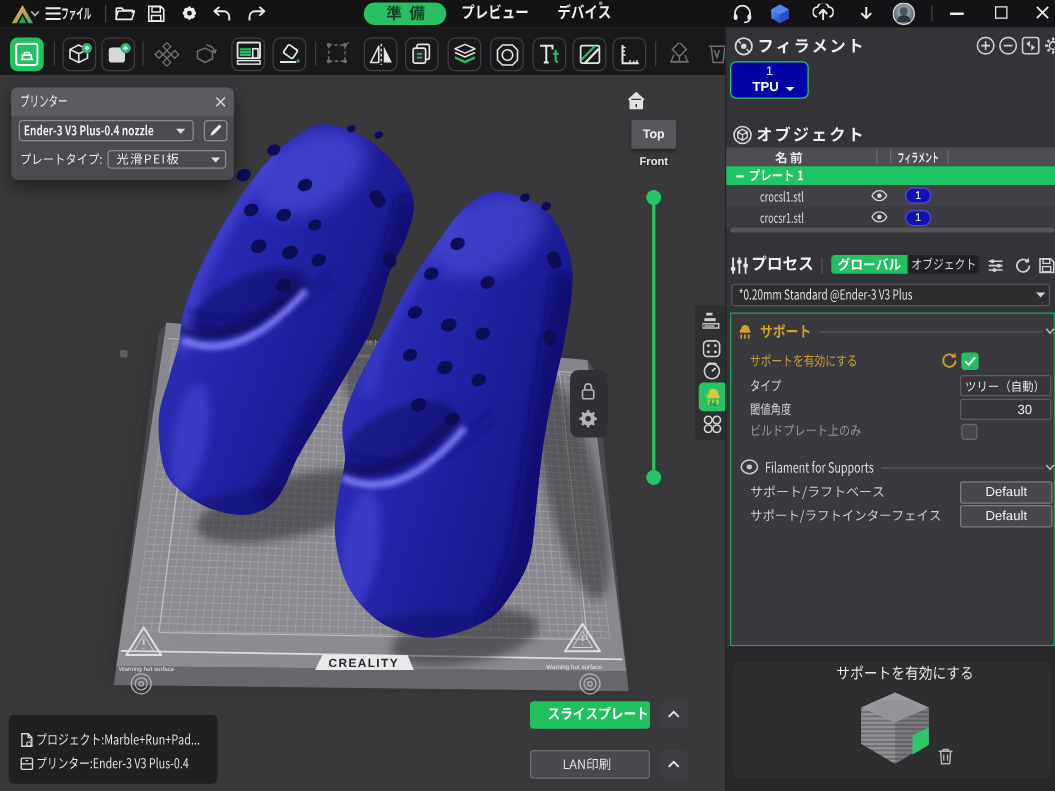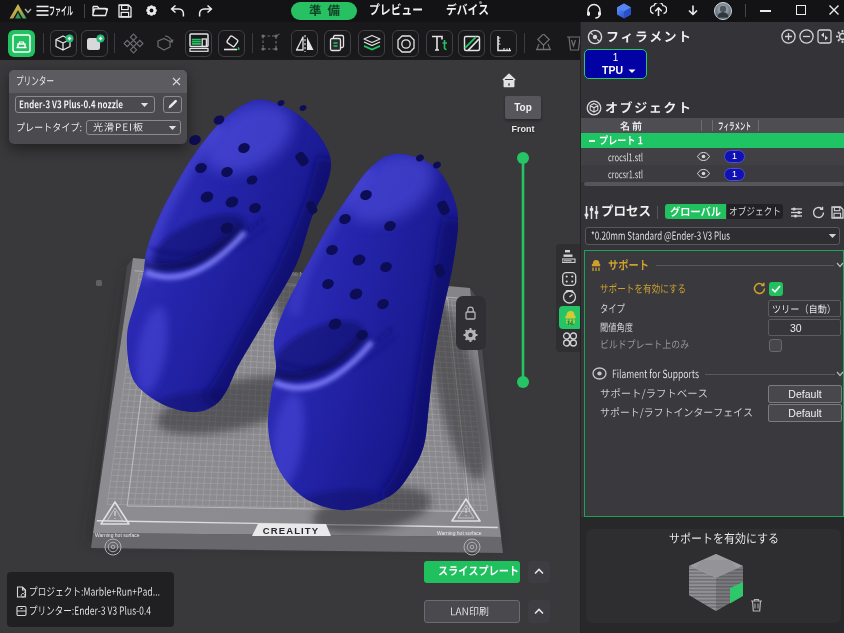--- a/index.html
+++ b/index.html
@@ -622,21 +622,21 @@
       <path transform="translate(2,9.68) scale(0.7576,1)" d="M5.9 -8.6 4.9 -9C4.8 -8.7 4.7 -8.3 4.5 -8.1C4 -7.1 2.9 -5.4 1 -4.3L1.7 -3.7C3 -4.5 4 -5.6 4.7 -6.6H8.4C8.2 -5.7 7.6 -4.5 6.9 -3.6C6.1 -4.1 5.3 -4.6 4.6 -5L4 -4.4C4.7 -4 5.5 -3.4 6.3 -2.8C5.3 -1.8 3.9 -0.8 2 -0.2L2.8 0.5C4.7 -0.2 6 -1.2 7 -2.3C7.5 -1.9 7.9 -1.6 8.2 -1.3L8.9 -2.1C8.5 -2.4 8.1 -2.7 7.6 -3C8.5 -4.2 9.1 -5.4 9.3 -6.5C9.4 -6.6 9.5 -6.9 9.6 -7.1L8.9 -7.5C8.7 -7.4 8.4 -7.4 8.2 -7.4H5.2L5.4 -7.8C5.5 -8 5.7 -8.3 5.9 -8.6Z M11.9 -4 12.4 -3.1C13.9 -3.6 15.4 -4.2 16.6 -4.9V-0.8C16.6 -0.4 16.5 0.1 16.5 0.3H17.6C17.5 0.1 17.5 -0.4 17.5 -0.8V-5.5C18.6 -6.2 19.7 -7.1 20.5 -7.9L19.8 -8.6C19 -7.7 17.9 -6.7 16.8 -6C15.5 -5.3 13.8 -4.5 11.9 -4Z M30.9 -7.9C30.9 -8.3 31.2 -8.6 31.6 -8.6C32 -8.6 32.3 -8.3 32.3 -7.9C32.3 -7.5 32 -7.2 31.6 -7.2C31.2 -7.2 30.9 -7.5 30.9 -7.9ZM30.3 -7.9C30.3 -7.8 30.4 -7.7 30.4 -7.5L30.1 -7.5C29.5 -7.5 25.2 -7.5 24.5 -7.5C24.2 -7.5 23.7 -7.6 23.4 -7.6V-6.6C23.7 -6.6 24.1 -6.7 24.5 -6.7C25.2 -6.7 29.5 -6.7 30.2 -6.7C30 -5.6 29.5 -4.1 28.7 -3.1C27.8 -1.9 26.6 -1 24.4 -0.4L25.2 0.4C27.2 -0.2 28.5 -1.3 29.5 -2.6C30.4 -3.7 30.9 -5.5 31.1 -6.6L31.2 -6.7C31.3 -6.7 31.4 -6.7 31.6 -6.7C32.3 -6.7 32.8 -7.2 32.8 -7.9C32.8 -8.6 32.3 -9.1 31.6 -9.1C30.9 -9.1 30.3 -8.6 30.3 -7.9Z" fill="#d8d8db"></path>
     </svg>
 <div class="abs" style="left:768px;top:300px;width:73px;height:17px;background:#37373b;border:1px solid #5c5c60;border-radius:2px"></div>
 <svg style="position:absolute;left:770.0px;top:303.5px;overflow:visible" width="69" height="14">
       <path transform="translate(2,8.80) scale(0.9143,1)" d="M4.6 -7.5 3.8 -7.3C4 -6.7 4.6 -5.2 4.8 -4.6L5.5 -4.9C5.4 -5.5 4.8 -7 4.6 -7.5ZM9 -6.9 8.1 -7.1C7.9 -5.6 7.3 -4 6.5 -3C5.5 -1.8 4 -0.8 2.6 -0.4L3.2 0.3C4.7 -0.2 6.1 -1.2 7.2 -2.6C8 -3.6 8.5 -5.1 8.8 -6.3C8.9 -6.5 8.9 -6.7 9 -6.9ZM1.8 -6.9 1 -6.6C1.2 -6.2 1.9 -4.5 2.1 -3.9L2.9 -4.2C2.7 -4.8 2 -6.4 1.8 -6.9Z M17.8 -7.6H16.8C16.9 -7.3 16.9 -7.1 16.9 -6.7C16.9 -6.4 16.9 -5.5 16.9 -5.1C16.9 -3.2 16.8 -2.4 16 -1.6C15.4 -0.9 14.6 -0.5 13.7 -0.3L14.3 0.4C15 0.2 16 -0.3 16.7 -1.1C17.4 -1.9 17.7 -2.7 17.7 -5.1C17.7 -5.5 17.7 -6.3 17.7 -6.7C17.7 -7.1 17.7 -7.3 17.8 -7.6ZM13.1 -7.5H12.2C12.2 -7.3 12.2 -7 12.2 -6.8C12.2 -6.5 12.2 -3.9 12.2 -3.5C12.2 -3.2 12.2 -2.8 12.2 -2.7H13.1C13.1 -2.9 13.1 -3.2 13.1 -3.5C13.1 -3.9 13.1 -6.5 13.1 -6.8C13.1 -7 13.1 -7.3 13.1 -7.5Z M21 -4.3V-3.4C21.3 -3.4 21.9 -3.4 22.4 -3.4C23.2 -3.4 27.1 -3.4 27.9 -3.4C28.4 -3.4 28.8 -3.4 29 -3.4V-4.3C28.8 -4.3 28.4 -4.3 27.9 -4.3C27.1 -4.3 23.1 -4.3 22.4 -4.3C21.9 -4.3 21.3 -4.3 21 -4.3Z M37 -3.8C37 -1.9 37.7 -0.3 38.9 1L39.5 0.7C38.4 -0.5 37.7 -2 37.7 -3.8C37.7 -5.6 38.4 -7.1 39.5 -8.2L38.9 -8.6C37.7 -7.3 37 -5.8 37 -3.8Z M42.4 -4.1H47.7V-2.6H42.4ZM42.4 -4.8V-6.3H47.7V-4.8ZM42.4 -1.9H47.7V-0.5H42.4ZM44.5 -8.4C44.5 -8 44.3 -7.5 44.2 -7H41.6V0.8H42.4V0.2H47.7V0.8H48.5V-7H44.9C45.1 -7.4 45.3 -7.9 45.4 -8.3Z M56.5 -8.3C56.5 -7.5 56.5 -6.8 56.5 -6.1H55.3V-5.4H56.5C56.4 -3.5 56.2 -1.9 55.3 -0.7V-0.7L53.3 -0.5V-1.3H55.2V-1.9H53.3V-2.5H55.2V-5.5H53.3V-6.1H55.4V-6.7H53.3V-7.4C54 -7.5 54.7 -7.6 55.2 -7.7L54.9 -8.3C53.8 -8.1 52 -7.9 50.5 -7.8C50.6 -7.7 50.7 -7.4 50.7 -7.2C51.3 -7.3 52 -7.3 52.6 -7.4V-6.7H50.4V-6.1H52.6V-5.5H50.7V-2.5H52.6V-1.9H50.7V-1.3H52.6V-0.4L50.4 -0.2L50.5 0.4C51.6 0.3 53.2 0.1 54.7 -0C54.6 0.1 54.5 0.2 54.3 0.3C54.5 0.4 54.8 0.7 54.9 0.8C56.6 -0.5 57.1 -2.7 57.2 -5.4H58.6C58.5 -1.7 58.4 -0.4 58.2 -0.1C58.1 0.1 58 0.1 57.8 0.1C57.6 0.1 57.2 0.1 56.7 0C56.8 0.2 56.9 0.5 56.9 0.8C57.4 0.8 57.9 0.8 58.2 0.7C58.5 0.7 58.7 0.6 58.8 0.4C59.2 -0.1 59.3 -1.5 59.4 -5.7C59.4 -5.8 59.4 -6.1 59.4 -6.1H57.2C57.3 -6.8 57.3 -7.5 57.3 -8.3ZM51.3 -3.7H52.6V-3H51.3ZM53.3 -3.7H54.6V-3H53.3ZM51.3 -5H52.6V-4.2H51.3ZM53.3 -5H54.6V-4.2H53.3Z M63 -3.8C63 -5.8 62.3 -7.3 61.1 -8.6L60.5 -8.2C61.6 -7.1 62.3 -5.6 62.3 -3.8C62.3 -2 61.6 -0.5 60.5 0.7L61.1 1C62.3 -0.3 63 -1.9 63 -3.8Z" fill="#ececee"></path>
     </svg>
 <svg style="position:absolute;left:598.0px;top:322.0px;overflow:visible" width="38" height="14">
       <path transform="translate(2,9.24) scale(0.7857,1)" d="M3.2 -2.7H4.4V-1.8H3.2ZM2.6 -3.2V-1.4H4.9V-3.2ZM5.3 -5 5.3 -4.2H2.4V-3.7H5.4C5.5 -2.7 5.6 -1.8 5.9 -1.1C5.7 -0.9 5.4 -0.7 5.2 -0.5C4.9 -0.2 4.6 0 4.2 0.2C4.4 0.3 4.6 0.5 4.7 0.7C5.2 0.3 5.7 -0.1 6.1 -0.5C6.4 0.1 6.9 0.5 7.4 0.5C7.6 0.5 7.8 0.4 7.9 0.2C7.9 0.4 8 0.7 8 0.8C8.6 0.8 9.1 0.8 9.3 0.7C9.6 0.5 9.6 0.3 9.6 -0.1V-8.4H5.7V-5.1H8.9V-0.1C8.9 -0 8.9 0 8.7 0H8C8.1 -0.2 8.2 -0.5 8.2 -1C8.1 -1 7.9 -1.2 7.8 -1.3C7.7 -0.6 7.6 -0.2 7.4 -0.2C7.1 -0.2 6.8 -0.5 6.6 -1.1C7 -1.7 7.4 -2.4 7.7 -3.2L7.1 -3.3C6.9 -2.7 6.7 -2.2 6.3 -1.7C6.2 -2.3 6.1 -2.9 6 -3.7H8.2V-4.2H7.4L7.6 -4.5C7.4 -4.7 6.9 -4.9 6.6 -5.1L6.2 -4.7C6.5 -4.6 6.8 -4.4 7.1 -4.2H5.9L5.9 -5ZM2.3 -0.6 2.4 0.1 5.2 -0.5 5.2 -1C4.1 -0.9 3 -0.7 2.3 -0.6ZM4 -6.5V-5.7H1.7V-6.5ZM4 -7H1.7V-7.8H4ZM8.9 -6.5V-5.7H6.5V-6.5ZM8.9 -7H6.5V-7.8H8.9ZM0.9 -8.4V0.9H1.7V-5.1H4.8V-8.4Z M16.5 -4.1H19.2V-3.3H16.5ZM16.5 -2.7H19.2V-1.8H16.5ZM16.5 -5.6H19.2V-4.7H16.5ZM15.7 -6.2V-1.2H19.9V-6.2H17.7L17.8 -7H20.5V-7.7H17.9L18 -8.8L17.2 -8.8L17.1 -7.7H14.2V-7H17L16.9 -6.2ZM14.1 -5.6V0.8H14.8V0.3H20.6V-0.4H14.8V-5.6ZM13.3 -8.8C12.7 -7.2 11.7 -5.6 10.7 -4.6C10.8 -4.4 11 -4 11.1 -3.8C11.5 -4.2 11.8 -4.6 12.2 -5.1V0.8H12.9V-6.3C13.3 -7 13.7 -7.8 14 -8.6Z M23.8 -5.7H26.1V-4.3H23.8ZM23.8 -6.4H23.8C24.1 -6.8 24.4 -7.2 24.7 -7.5H27.2C27 -7.2 26.7 -6.7 26.5 -6.4ZM29.4 -5.7V-4.3H26.9V-5.7ZM24.5 -8.9C24 -7.8 23 -6.5 21.6 -5.5C21.8 -5.4 22 -5.2 22.2 -5C22.5 -5.2 22.7 -5.4 23 -5.7V-3.8C23 -2.5 22.8 -0.8 21.3 0.3C21.5 0.4 21.8 0.7 21.9 0.9C22.7 0.2 23.2 -0.6 23.5 -1.5H29.4V-0.2C29.4 0 29.3 0.1 29.1 0.1C28.8 0.1 28 0.1 27.2 0.1C27.3 0.3 27.4 0.6 27.5 0.9C28.5 0.9 29.2 0.9 29.6 0.7C30 0.6 30.1 0.4 30.1 -0.2V-6.4H27.4C27.7 -6.9 28.1 -7.4 28.3 -7.9L27.8 -8.2L27.7 -8.2H25.1L25.4 -8.7ZM23.8 -3.6H26.1V-2.2H23.6C23.7 -2.7 23.8 -3.2 23.8 -3.6ZM29.4 -3.6V-2.2H26.9V-3.6Z M35.6 -6.8V-5.9H33.9V-5.2H35.6V-3.5H39.6V-5.2H41.3V-5.9H39.6V-6.8H38.9V-5.9H36.3V-6.8ZM38.9 -5.2V-4.1H36.3V-5.2ZM39.5 -2.2C39 -1.6 38.4 -1.2 37.7 -0.8C37 -1.2 36.4 -1.6 36 -2.2ZM34 -2.8V-2.2H35.6L35.2 -2C35.6 -1.4 36.2 -0.9 36.9 -0.5C35.9 -0.1 34.7 0.1 33.6 0.2C33.7 0.3 33.9 0.7 33.9 0.8C35.3 0.7 36.5 0.4 37.7 -0.1C38.7 0.4 39.8 0.7 41.1 0.9C41.2 0.7 41.4 0.3 41.6 0.2C40.5 0.1 39.4 -0.2 38.5 -0.5C39.4 -1 40.1 -1.7 40.6 -2.6L40.1 -2.8L40 -2.8ZM32.8 -7.8V-4.7C32.8 -3.2 32.7 -1.1 31.8 0.4C32 0.5 32.3 0.7 32.5 0.9C33.4 -0.7 33.5 -3.1 33.5 -4.7V-7.1H41.4V-7.8H37.5V-8.8H36.7V-7.8Z" fill="#d8d8db"></path>
     </svg>
 <div class="abs" style="left:768px;top:319px;width:73px;height:17px;background:#37373b;border:1px solid #5c5c60;border-radius:2px"></div>
-<div class="abs" style="left:790px;top:321.5px;color:#ececee;font-size:10.5px">30</div>
+<div class="abs" style="left:814px;top:321.5px;color:#ececee;font-size:10.5px">30</div>
 <svg style="position:absolute;left:598.0px;top:338.5px;overflow:visible" width="94" height="14">
       <path transform="translate(2,9.24) scale(0.8476,1)" d="M7.6 -8.2 7.1 -8C7.4 -7.6 7.7 -7 7.9 -6.5L8.5 -6.8C8.3 -7.2 7.9 -7.9 7.6 -8.2ZM8.8 -8.7 8.2 -8.4C8.5 -8 8.9 -7.4 9.1 -7L9.7 -7.2C9.5 -7.6 9.1 -8.3 8.8 -8.7ZM2.9 -7.9H2C2 -7.6 2 -7.3 2 -7C2 -6.5 2 -2.3 2 -1.2C2 -0.4 2.5 -0 3.3 0.1C3.7 0.2 4.3 0.2 5 0.2C6.1 0.2 7.7 0.1 8.6 0V-1C7.7 -0.7 6.1 -0.6 5 -0.6C4.5 -0.6 3.9 -0.7 3.6 -0.7C3.1 -0.8 2.9 -0.9 2.9 -1.5V-3.8C4.2 -4.1 6 -4.7 7.2 -5.2C7.5 -5.3 7.9 -5.4 8.2 -5.6L7.8 -6.4C7.5 -6.2 7.2 -6.1 6.9 -5.9C5.8 -5.5 4.1 -5 2.9 -4.7V-7C2.9 -7.3 2.9 -7.6 2.9 -7.9Z M16 -0.2 16.6 0.2C16.6 0.2 16.7 0.1 16.9 0C18.1 -0.6 19.6 -1.7 20.5 -2.9L20 -3.6C19.2 -2.4 17.9 -1.5 16.9 -1C16.9 -1.4 16.9 -6.4 16.9 -7.1C16.9 -7.5 17 -7.8 17 -7.9H16C16 -7.8 16.1 -7.5 16.1 -7.1C16.1 -6.4 16.1 -1.3 16.1 -0.8C16.1 -0.6 16 -0.4 16 -0.2ZM11.2 -0.3 12 0.3C12.9 -0.5 13.5 -1.5 13.8 -2.6C14.1 -3.7 14.2 -5.9 14.2 -7.1C14.2 -7.4 14.2 -7.7 14.2 -7.8H13.3C13.3 -7.6 13.3 -7.4 13.3 -7.1C13.3 -5.9 13.3 -3.8 13 -2.9C12.7 -1.8 12.1 -0.9 11.2 -0.3Z M27.9 -7.6 27.3 -7.3C27.7 -6.8 28 -6.2 28.2 -5.7L28.8 -6C28.6 -6.5 28.2 -7.2 27.9 -7.6ZM29.2 -8.1 28.6 -7.8C28.9 -7.4 29.3 -6.8 29.6 -6.2L30.1 -6.5C29.9 -7 29.4 -7.7 29.2 -8.1ZM24.2 -0.8C24.2 -0.4 24.2 0.1 24.1 0.5H25.1C25.1 0.1 25.1 -0.5 25.1 -0.8V-4.2C26.2 -3.9 28.1 -3.2 29.2 -2.6L29.6 -3.5C28.5 -4 26.5 -4.8 25.1 -5.2V-6.9C25.1 -7.2 25.1 -7.7 25.2 -8H24.1C24.2 -7.7 24.2 -7.2 24.2 -6.9C24.2 -6 24.2 -1.4 24.2 -0.8Z M40 -7.5C40 -7.9 40.3 -8.2 40.6 -8.2C41 -8.2 41.3 -7.9 41.3 -7.5C41.3 -7.2 41 -6.8 40.6 -6.8C40.3 -6.8 40 -7.2 40 -7.5ZM39.5 -7.5C39.5 -7.4 39.5 -7.3 39.5 -7.2L39.2 -7.2C38.7 -7.2 34.5 -7.2 33.9 -7.2C33.6 -7.2 33.2 -7.2 32.9 -7.3V-6.3C33.1 -6.3 33.5 -6.4 33.9 -6.4C34.5 -6.4 38.7 -6.4 39.3 -6.4C39.1 -5.4 38.7 -3.9 37.9 -2.9C37 -1.8 35.8 -0.9 33.8 -0.4L34.5 0.4C36.5 -0.2 37.7 -1.2 38.7 -2.4C39.5 -3.5 40 -5.2 40.2 -6.3L40.2 -6.4C40.4 -6.4 40.5 -6.4 40.6 -6.4C41.3 -6.4 41.8 -6.9 41.8 -7.5C41.8 -8.2 41.3 -8.7 40.6 -8.7C40 -8.7 39.5 -8.2 39.5 -7.5Z M44.3 -0.3 44.9 0.2C45.1 0.1 45.3 0 45.4 0C48 -0.8 50.2 -2.1 51.5 -3.7L51.1 -4.5C49.7 -2.8 47.3 -1.4 45.3 -0.9C45.3 -1.4 45.3 -5.9 45.3 -6.9C45.3 -7.2 45.3 -7.5 45.4 -7.8H44.3C44.4 -7.6 44.4 -7.1 44.4 -6.9C44.4 -5.9 44.4 -1.5 44.4 -0.9C44.4 -0.6 44.4 -0.5 44.3 -0.3Z M53.6 -4.5V-3.5C53.9 -3.5 54.5 -3.6 55 -3.6C55.8 -3.6 60 -3.6 60.8 -3.6C61.3 -3.6 61.7 -3.5 61.9 -3.5V-4.5C61.7 -4.5 61.3 -4.5 60.8 -4.5C60 -4.5 55.8 -4.5 55 -4.5C54.4 -4.5 53.9 -4.5 53.6 -4.5Z M66.5 -0.9C66.5 -0.5 66.5 -0 66.5 0.3H67.5C67.4 -0 67.4 -0.6 67.4 -0.9L67.4 -4.4C68.6 -4 70.4 -3.3 71.5 -2.7L71.9 -3.6C70.8 -4.1 68.8 -4.9 67.4 -5.3V-7C67.4 -7.4 67.5 -7.8 67.5 -8.1H66.5C66.5 -7.8 66.5 -7.3 66.5 -7C66.5 -6.2 66.5 -1.5 66.5 -0.9Z M78 -8.7V-0.5H74V0.3H83.5V-0.5H78.8V-4.6H82.8V-5.4H78.8V-8.7Z M89 -6.7C88.9 -5.8 88.7 -4.8 88.4 -3.9C87.9 -2.1 87.3 -1.4 86.8 -1.4C86.4 -1.4 85.7 -2 85.7 -3.3C85.7 -4.8 87 -6.5 89 -6.7ZM89.9 -6.8C91.7 -6.6 92.7 -5.3 92.7 -3.7C92.7 -1.9 91.3 -0.9 90 -0.6C89.8 -0.5 89.4 -0.5 89.1 -0.5L89.6 0.3C92.1 0 93.5 -1.5 93.5 -3.7C93.5 -5.8 92 -7.5 89.5 -7.5C87 -7.5 84.9 -5.5 84.9 -3.3C84.9 -1.5 85.9 -0.5 86.8 -0.5C87.8 -0.5 88.6 -1.6 89.2 -3.7C89.5 -4.7 89.7 -5.8 89.9 -6.8Z M103.4 -5.4 102.6 -5.5C102.6 -5.2 102.6 -4.8 102.6 -4.5C102.5 -4.3 102.5 -4 102.5 -3.7C101.6 -4.1 100.6 -4.5 99.6 -4.6C100 -5.6 100.5 -6.6 100.8 -7.1C100.9 -7.2 101 -7.3 101.1 -7.5L100.5 -7.9C100.4 -7.8 100.2 -7.8 100 -7.8C99.6 -7.7 98.2 -7.7 97.6 -7.7C97.4 -7.7 97.1 -7.7 96.8 -7.7L96.9 -6.8C97.1 -6.9 97.4 -6.9 97.7 -6.9C98.1 -6.9 99.4 -7 99.8 -7C99.5 -6.4 99.1 -5.4 98.8 -4.6C96.7 -4.6 95.3 -3.4 95.3 -1.8C95.3 -1 95.8 -0.4 96.6 -0.4C97.2 -0.4 97.6 -0.6 97.9 -1.1C98.3 -1.7 98.9 -3 99.3 -3.9C100.4 -3.8 101.4 -3.4 102.3 -2.9C101.9 -1.8 101.2 -0.7 99.5 0.1L100.2 0.6C101.7 -0.1 102.5 -1.1 103 -2.5C103.4 -2.2 103.8 -1.9 104.1 -1.7L104.5 -2.6C104.1 -2.8 103.7 -3.1 103.2 -3.4C103.3 -4 103.4 -4.7 103.4 -5.4ZM98.4 -3.9C98.1 -3.1 97.7 -2.1 97.3 -1.6C97.1 -1.3 96.9 -1.2 96.7 -1.2C96.3 -1.2 96 -1.5 96 -1.9C96 -2.8 96.9 -3.8 98.4 -3.9Z" fill="#9a9a9e"></path>
     </svg>
 <div class="abs" style="left:769px;top:338.5px;width:13px;height:13px;background:#47474b;border:1px solid #69696d;border-radius:3px"></div>
 <svg class="abs" style="left:592px;top:367px" width="15" height="13" viewBox="0 0 15 13">
 <ellipse cx="7.5" cy="6.5" rx="6.5" ry="5.5" fill="none" stroke="#c6c6c9" stroke-width="1.3"></ellipse>
 <ellipse cx="7.5" cy="6.5" rx="2.2" ry="1.9" fill="#c6c6c9"></ellipse>
     </svg>
 <svg style="position:absolute;left:610.0px;top:367.5px;overflow:visible" width="92" height="15">
       <path transform="translate(2,10.12) scale(0.7424,1)" d="M1.2 0H2.2V-3.8H5.4V-4.7H2.2V-7.5H6V-8.4H1.2Z M7.4 0H8.5V-6.2H7.4ZM7.9 -7.5C8.3 -7.5 8.6 -7.8 8.6 -8.2C8.6 -8.6 8.3 -8.9 7.9 -8.9C7.5 -8.9 7.2 -8.6 7.2 -8.2C7.2 -7.8 7.5 -7.5 7.9 -7.5Z M11.7 0.1C12 0.1 12.1 0.1 12.3 0.1L12.1 -0.7C12 -0.7 12 -0.7 11.9 -0.7C11.8 -0.7 11.6 -0.9 11.6 -1.2V-9.2H10.6V-1.2C10.6 -0.4 10.9 0.1 11.7 0.1Z M15.3 0.1C16 0.1 16.7 -0.3 17.3 -0.7H17.4L17.5 0H18.3V-3.8C18.3 -5.4 17.7 -6.4 16.2 -6.4C15.2 -6.4 14.3 -6 13.7 -5.6L14.1 -4.9C14.6 -5.2 15.3 -5.5 16 -5.5C17 -5.5 17.3 -4.8 17.3 -4C14.6 -3.7 13.5 -3 13.5 -1.6C13.5 -0.5 14.2 0.1 15.3 0.1ZM15.6 -0.7C14.9 -0.7 14.5 -1 14.5 -1.7C14.5 -2.5 15.2 -3 17.3 -3.3V-1.5C16.7 -1 16.2 -0.7 15.6 -0.7Z M20.3 0H21.4V-4.5C21.9 -5.2 22.5 -5.5 22.9 -5.5C23.7 -5.5 24.1 -5 24.1 -3.8V0H25.1V-4.5C25.7 -5.2 26.2 -5.5 26.7 -5.5C27.5 -5.5 27.9 -5 27.9 -3.8V0H28.9V-4C28.9 -5.5 28.3 -6.4 27 -6.4C26.3 -6.4 25.6 -5.9 25 -5.2C24.7 -5.9 24.2 -6.4 23.2 -6.4C22.5 -6.4 21.9 -5.9 21.3 -5.3H21.3L21.2 -6.2H20.3Z M33.5 0.1C34.3 0.1 35 -0.1 35.5 -0.5L35.2 -1.2C34.7 -0.9 34.2 -0.7 33.6 -0.7C32.4 -0.7 31.6 -1.5 31.5 -2.9H35.7C35.8 -3 35.8 -3.2 35.8 -3.5C35.8 -5.3 34.9 -6.4 33.3 -6.4C31.9 -6.4 30.5 -5.2 30.5 -3.1C30.5 -1.1 31.8 0.1 33.5 0.1ZM31.5 -3.6C31.6 -4.9 32.4 -5.6 33.3 -5.6C34.3 -5.6 34.9 -4.9 34.9 -3.6Z M37.3 0H38.4V-4.5C39 -5.2 39.4 -5.5 40.1 -5.5C40.9 -5.5 41.3 -5 41.3 -3.8V0H42.3V-4C42.3 -5.5 41.7 -6.4 40.4 -6.4C39.6 -6.4 38.9 -5.9 38.3 -5.3H38.3L38.2 -6.2H37.3Z M46.3 0.1C46.7 0.1 47.1 0 47.5 -0.1L47.3 -0.9C47 -0.8 46.8 -0.7 46.5 -0.7C45.8 -0.7 45.6 -1.1 45.6 -1.9V-5.4H47.3V-6.2H45.6V-8H44.7L44.6 -6.2L43.6 -6.2V-5.4H44.5V-1.9C44.5 -0.7 45 0.1 46.3 0.1Z M50.6 -5.4H51.4V0H52.5V-5.4H53.8V-6.2H52.5V-7.2C52.5 -8 52.8 -8.5 53.4 -8.5C53.6 -8.5 53.8 -8.4 54.1 -8.3L54.3 -9.1C54 -9.2 53.6 -9.3 53.2 -9.3C52 -9.3 51.4 -8.5 51.4 -7.2V-6.2L50.6 -6.2Z M57.4 0.1C58.9 0.1 60.3 -1 60.3 -3.1C60.3 -5.2 58.9 -6.4 57.4 -6.4C55.9 -6.4 54.5 -5.2 54.5 -3.1C54.5 -1 55.9 0.1 57.4 0.1ZM57.4 -0.7C56.3 -0.7 55.6 -1.7 55.6 -3.1C55.6 -4.6 56.3 -5.5 57.4 -5.5C58.5 -5.5 59.2 -4.6 59.2 -3.1C59.2 -1.7 58.5 -0.7 57.4 -0.7Z M62 0H63V-4C63.4 -5.1 64.1 -5.5 64.6 -5.5C64.8 -5.5 65 -5.4 65.2 -5.4L65.4 -6.3C65.2 -6.4 65 -6.4 64.7 -6.4C64 -6.4 63.4 -5.9 63 -5.1H62.9L62.8 -6.2H62Z M71.4 0.1C73.2 0.1 74.3 -0.9 74.3 -2.2C74.3 -3.5 73.5 -4.1 72.6 -4.5L71.4 -5C70.7 -5.3 70 -5.6 70 -6.4C70 -7.2 70.6 -7.6 71.5 -7.6C72.3 -7.6 72.9 -7.3 73.5 -6.9L74 -7.5C73.4 -8.2 72.5 -8.6 71.5 -8.6C70 -8.6 68.9 -7.6 68.9 -6.3C68.9 -5.1 69.8 -4.5 70.6 -4.2L71.8 -3.7C72.6 -3.3 73.2 -3 73.2 -2.2C73.2 -1.3 72.6 -0.8 71.4 -0.8C70.6 -0.8 69.7 -1.2 69.1 -1.8L68.5 -1.1C69.2 -0.3 70.2 0.1 71.4 0.1Z M77.7 0.1C78.5 0.1 79.2 -0.3 79.7 -1H79.8L79.9 0H80.7V-6.2H79.7V-1.8C79.1 -1.1 78.6 -0.8 78 -0.8C77.2 -0.8 76.8 -1.3 76.8 -2.4V-6.2H75.8V-2.3C75.8 -0.7 76.4 0.1 77.7 0.1Z M82.8 2.6H83.9V0.5L83.9 -0.6C84.4 -0.1 85 0.1 85.6 0.1C87 0.1 88.3 -1.1 88.3 -3.2C88.3 -5.2 87.4 -6.4 85.8 -6.4C85.1 -6.4 84.4 -6 83.8 -5.5H83.8L83.7 -6.2H82.8ZM85.4 -0.7C85 -0.7 84.4 -0.9 83.9 -1.4V-4.7C84.5 -5.2 85 -5.5 85.5 -5.5C86.7 -5.5 87.2 -4.6 87.2 -3.2C87.2 -1.7 86.4 -0.7 85.4 -0.7Z M90 2.6H91V0.5L91 -0.6C91.6 -0.1 92.1 0.1 92.7 0.1C94.1 0.1 95.4 -1.1 95.4 -3.2C95.4 -5.2 94.6 -6.4 92.9 -6.4C92.2 -6.4 91.5 -6 91 -5.5H90.9L90.8 -6.2H90ZM92.5 -0.7C92.1 -0.7 91.6 -0.9 91 -1.4V-4.7C91.6 -5.2 92.2 -5.5 92.7 -5.5C93.9 -5.5 94.3 -4.6 94.3 -3.2C94.3 -1.7 93.6 -0.7 92.5 -0.7Z M99.5 0.1C101.1 0.1 102.4 -1 102.4 -3.1C102.4 -5.2 101.1 -6.4 99.5 -6.4C98 -6.4 96.6 -5.2 96.6 -3.1C96.6 -1 98 0.1 99.5 0.1ZM99.5 -0.7C98.4 -0.7 97.7 -1.7 97.7 -3.1C97.7 -4.6 98.4 -5.5 99.5 -5.5C100.6 -5.5 101.3 -4.6 101.3 -3.1C101.3 -1.7 100.6 -0.7 99.5 -0.7Z M104.1 0H105.1V-4C105.5 -5.1 106.2 -5.5 106.7 -5.5C106.9 -5.5 107.1 -5.4 107.3 -5.4L107.5 -6.3C107.3 -6.4 107.1 -6.4 106.8 -6.4C106.1 -6.4 105.5 -5.9 105.1 -5.1H105L104.9 -6.2H104.1Z M110.5 0.1C110.9 0.1 111.3 0 111.6 -0.1L111.4 -0.9C111.2 -0.8 111 -0.7 110.7 -0.7C110 -0.7 109.8 -1.1 109.8 -1.9V-5.4H111.5V-6.2H109.8V-8H108.9L108.8 -6.2L107.8 -6.2V-5.4H108.7V-1.9C108.7 -0.7 109.2 0.1 110.5 0.1Z M114.5 0.1C116 0.1 116.8 -0.7 116.8 -1.7C116.8 -2.9 115.8 -3.3 114.9 -3.6C114.2 -3.9 113.5 -4.1 113.5 -4.7C113.5 -5.2 113.9 -5.6 114.7 -5.6C115.2 -5.6 115.7 -5.3 116.1 -5L116.6 -5.7C116.1 -6.1 115.4 -6.4 114.7 -6.4C113.3 -6.4 112.5 -5.6 112.5 -4.6C112.5 -3.6 113.5 -3.2 114.3 -2.8C115 -2.6 115.8 -2.3 115.8 -1.6C115.8 -1.1 115.4 -0.7 114.5 -0.7C113.8 -0.7 113.2 -1 112.7 -1.4L112.2 -0.7C112.8 -0.2 113.6 0.1 114.5 0.1Z" fill="#e8e8ea"></path>

